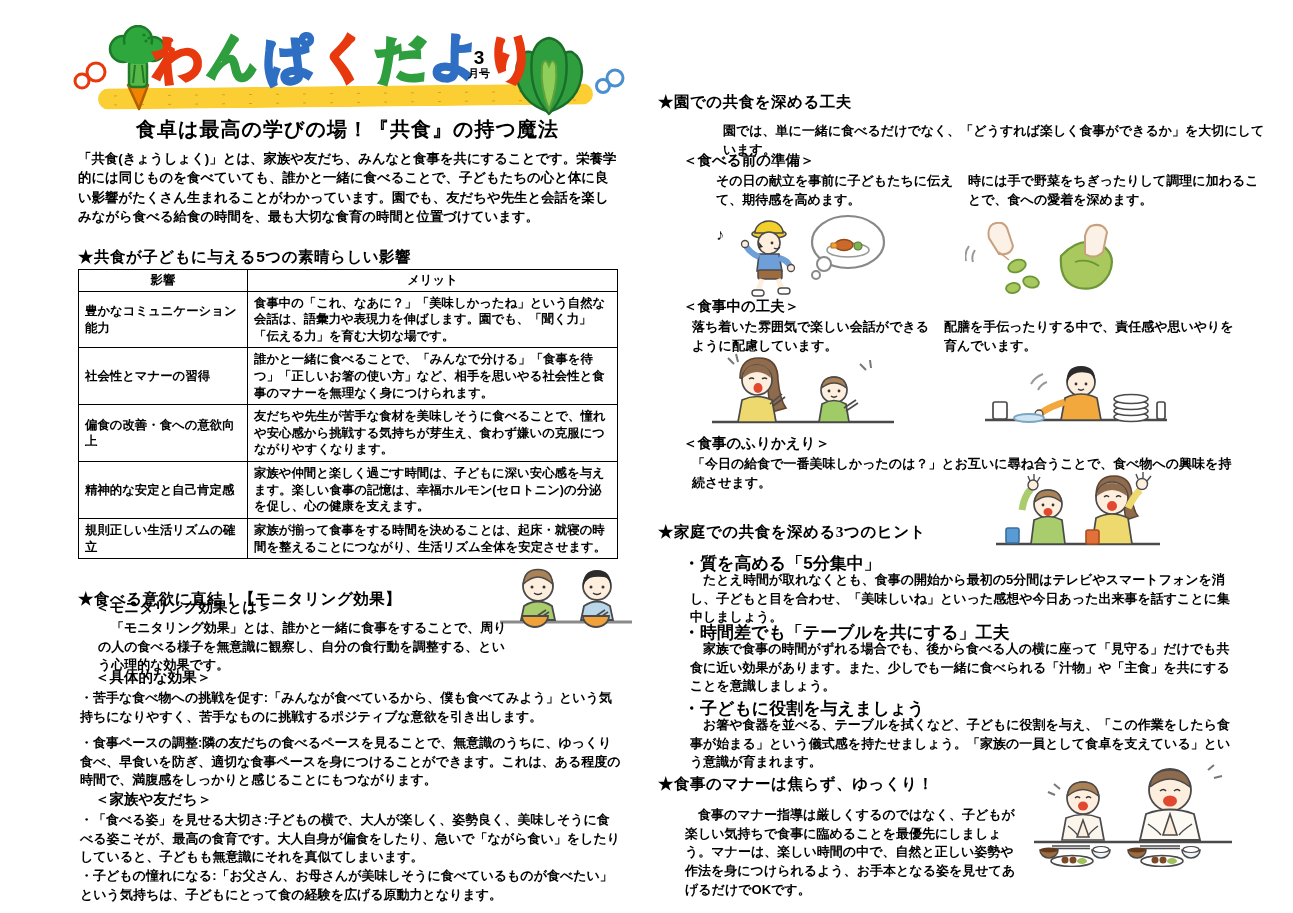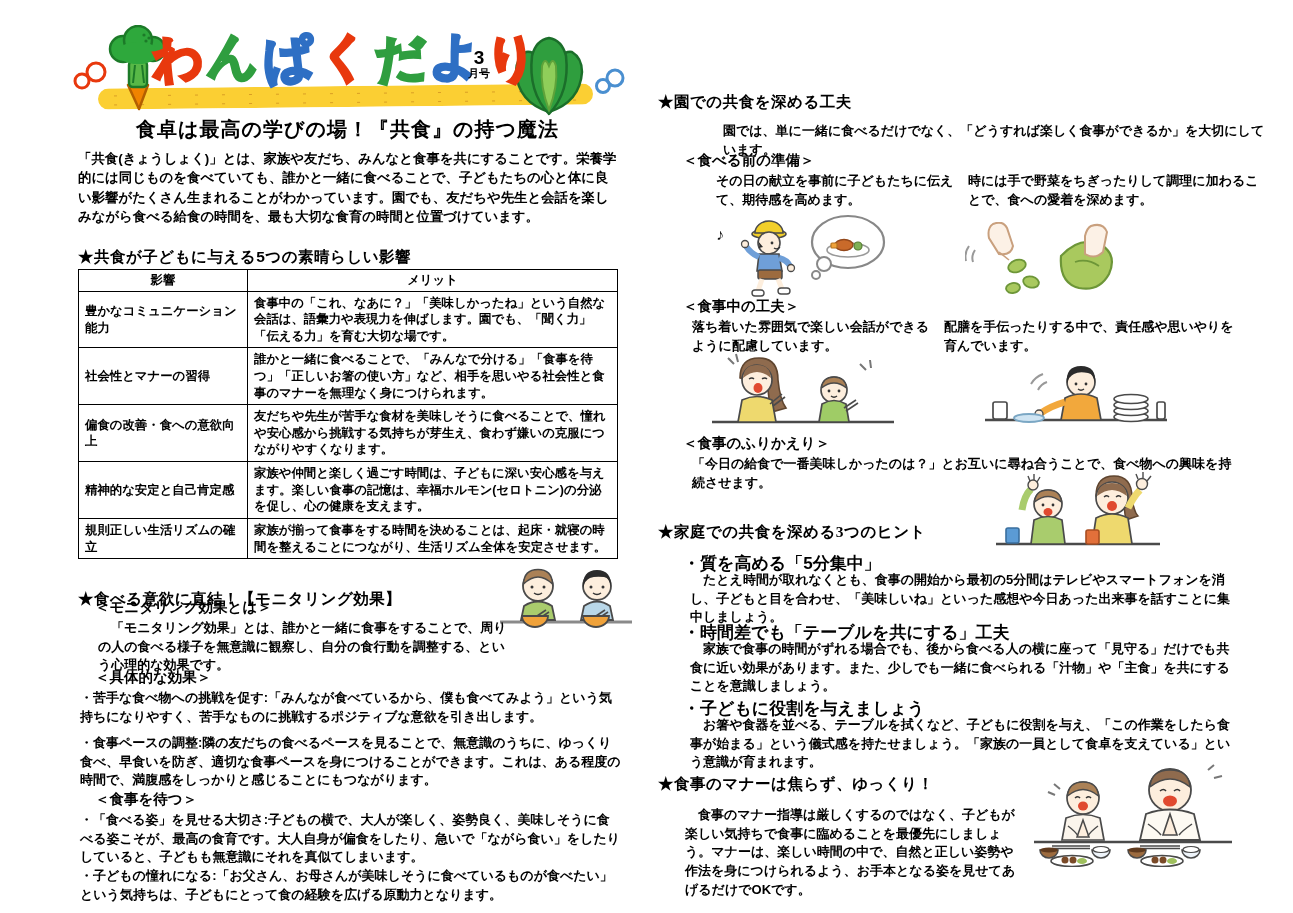--- a/index.html
+++ b/index.html
@@ -156,21 +156,21 @@
     <path d="M83,60 h26 a13,11 0 0 1 -26,0 z" fill="#f0a23a" stroke="#4a4a4a" stroke-width="1.8"></path>
   </svg>
 
   <div class="abs bracket-heading" style="left:95px;top:598px;">＜モニタリング効果とは＞</div>
   <div class="abs body-text indent" style="left:98px;top:619px;width:420px;">「モニタリング効果」とは、誰かと一緒に食事をすることで、周りの人の食べる様子を無意識に観察し、自分の食行動を調整する、という心理的な効果です。</div>
 
   <div class="abs bracket-heading" style="left:95px;top:668px;">＜具体的な効果＞</div>
   <div class="abs body-text" style="left:80px;top:689px;width:542px;">・苦手な食べ物への挑戦を促す:「みんなが食べているから、僕も食べてみよう」という気持ちになりやすく、苦手なものに挑戦するポジティブな意欲を引き出します。</div>
   <div class="abs body-text" style="left:80px;top:734px;width:542px;">・食事ペースの調整:隣の友だちの食べるペースを見ることで、無意識のうちに、ゆっくり食べ、早食いを防ぎ、適切な食事ペースを身につけることができます。これは、ある程度の時間で、満腹感をしっかりと感じることにもつながります。</div>
 
-  <div class="abs bracket-heading" style="left:95px;top:790px;">＜食事を待つ＞</div>
+  <div class="abs bracket-heading" style="left:95px;top:790px;">＜家族や友だち＞</div>
   <div class="abs body-text" style="left:80px;top:867px;width:542px;">・子どもの憧れになる:「お父さん、お母さんが美味しそうに食べているものが食べたい」という気持ちは、子どもにとって食の経験を広げる原動力となります。</div>
   <div class="abs body-text" style="left:80px;top:811px;width:542px;">・「食べる姿」を見せる大切さ:子どもの横で、大人が楽しく、姿勢良く、美味しそうに食べる姿こそが、最高の食育です。大人自身が偏食をしたり、急いで「ながら食い」をしたりしていると、子どもも無意識にそれを真似てしまいます。</div>
 
   <div class="abs star-heading" style="left:658px;top:92px;">★園での共食を深める工夫</div>
   <div class="abs body-text" style="left:683px;top:122px;width:552px;margin-left:40px;">園では、単に一緒に食べるだけでなく、「どうすれば楽しく食事ができるか」を大切にしています。</div>
 
   <div class="abs bracket-heading" style="left:683px;top:151px;">＜食べる前の準備＞</div>
   <div class="abs tworow" style="left:692px;top:172px;margin-left:24px;">
     <div class="c1 body-text">その日の献立を事前に子どもたちに伝えて、期待感を高めます。</div>
     <div class="c2 body-text">時には手で野菜をちぎったりして調理に加わることで、食への愛着を深めます。</div>

